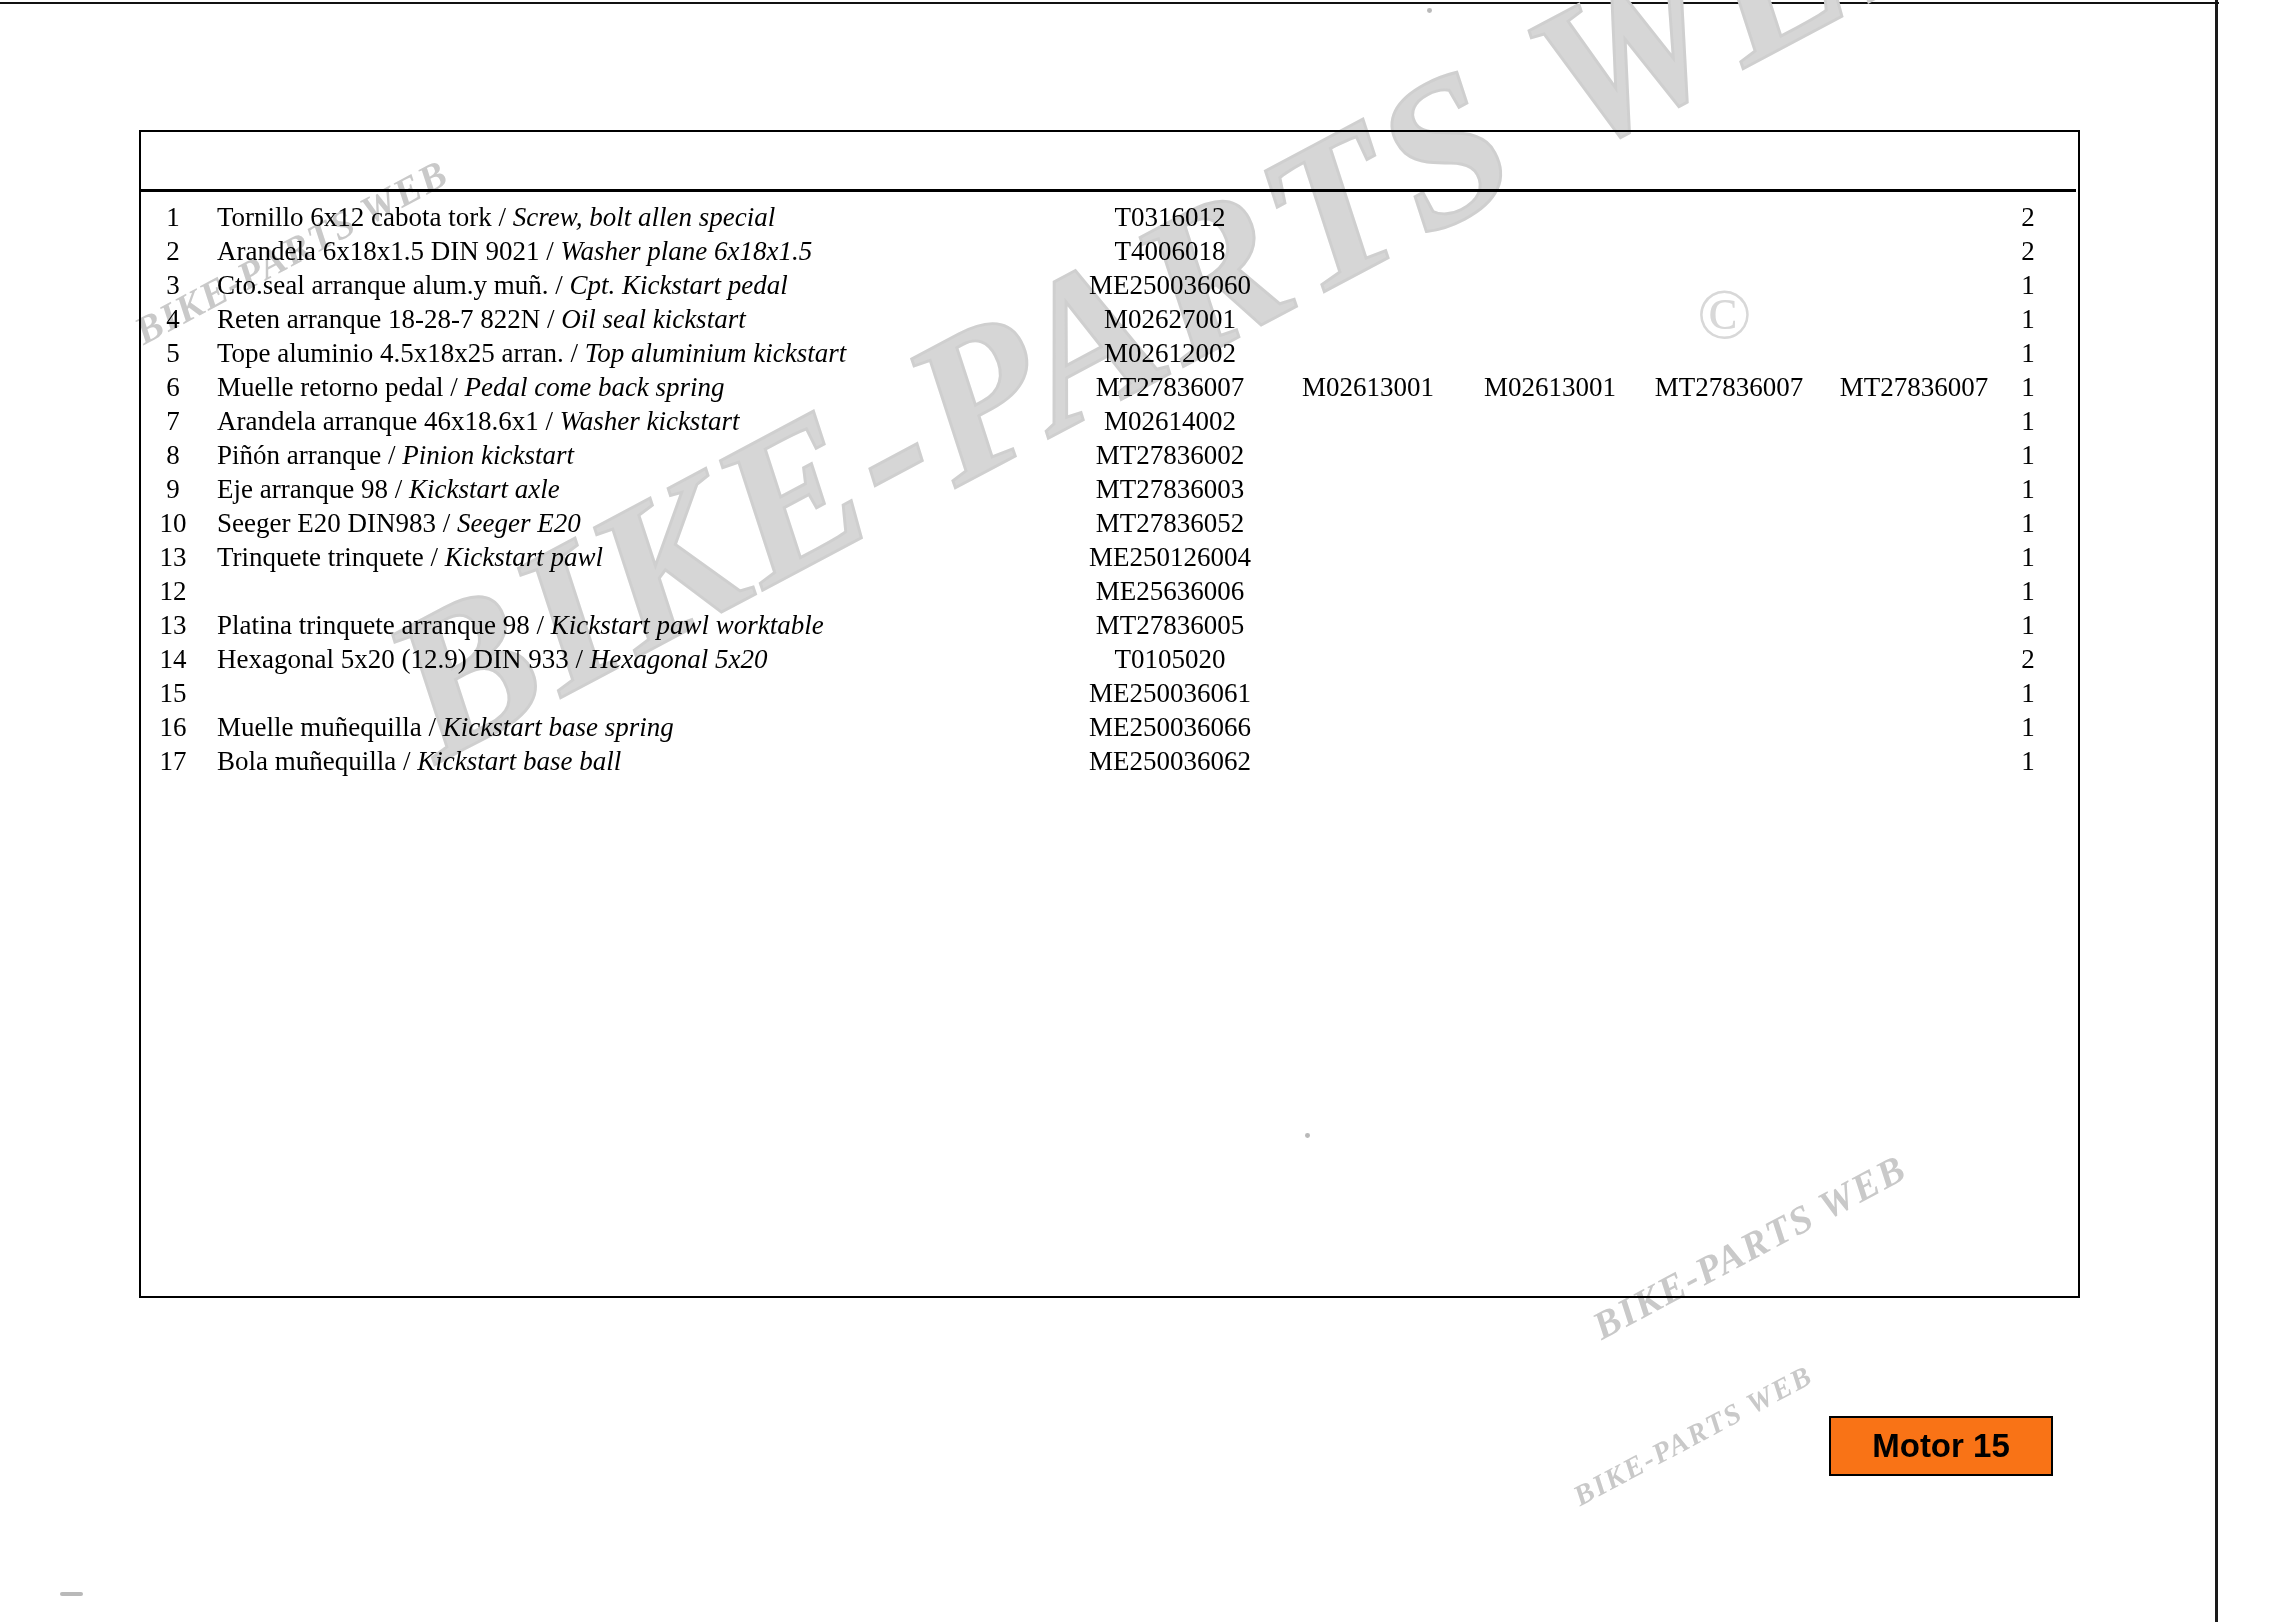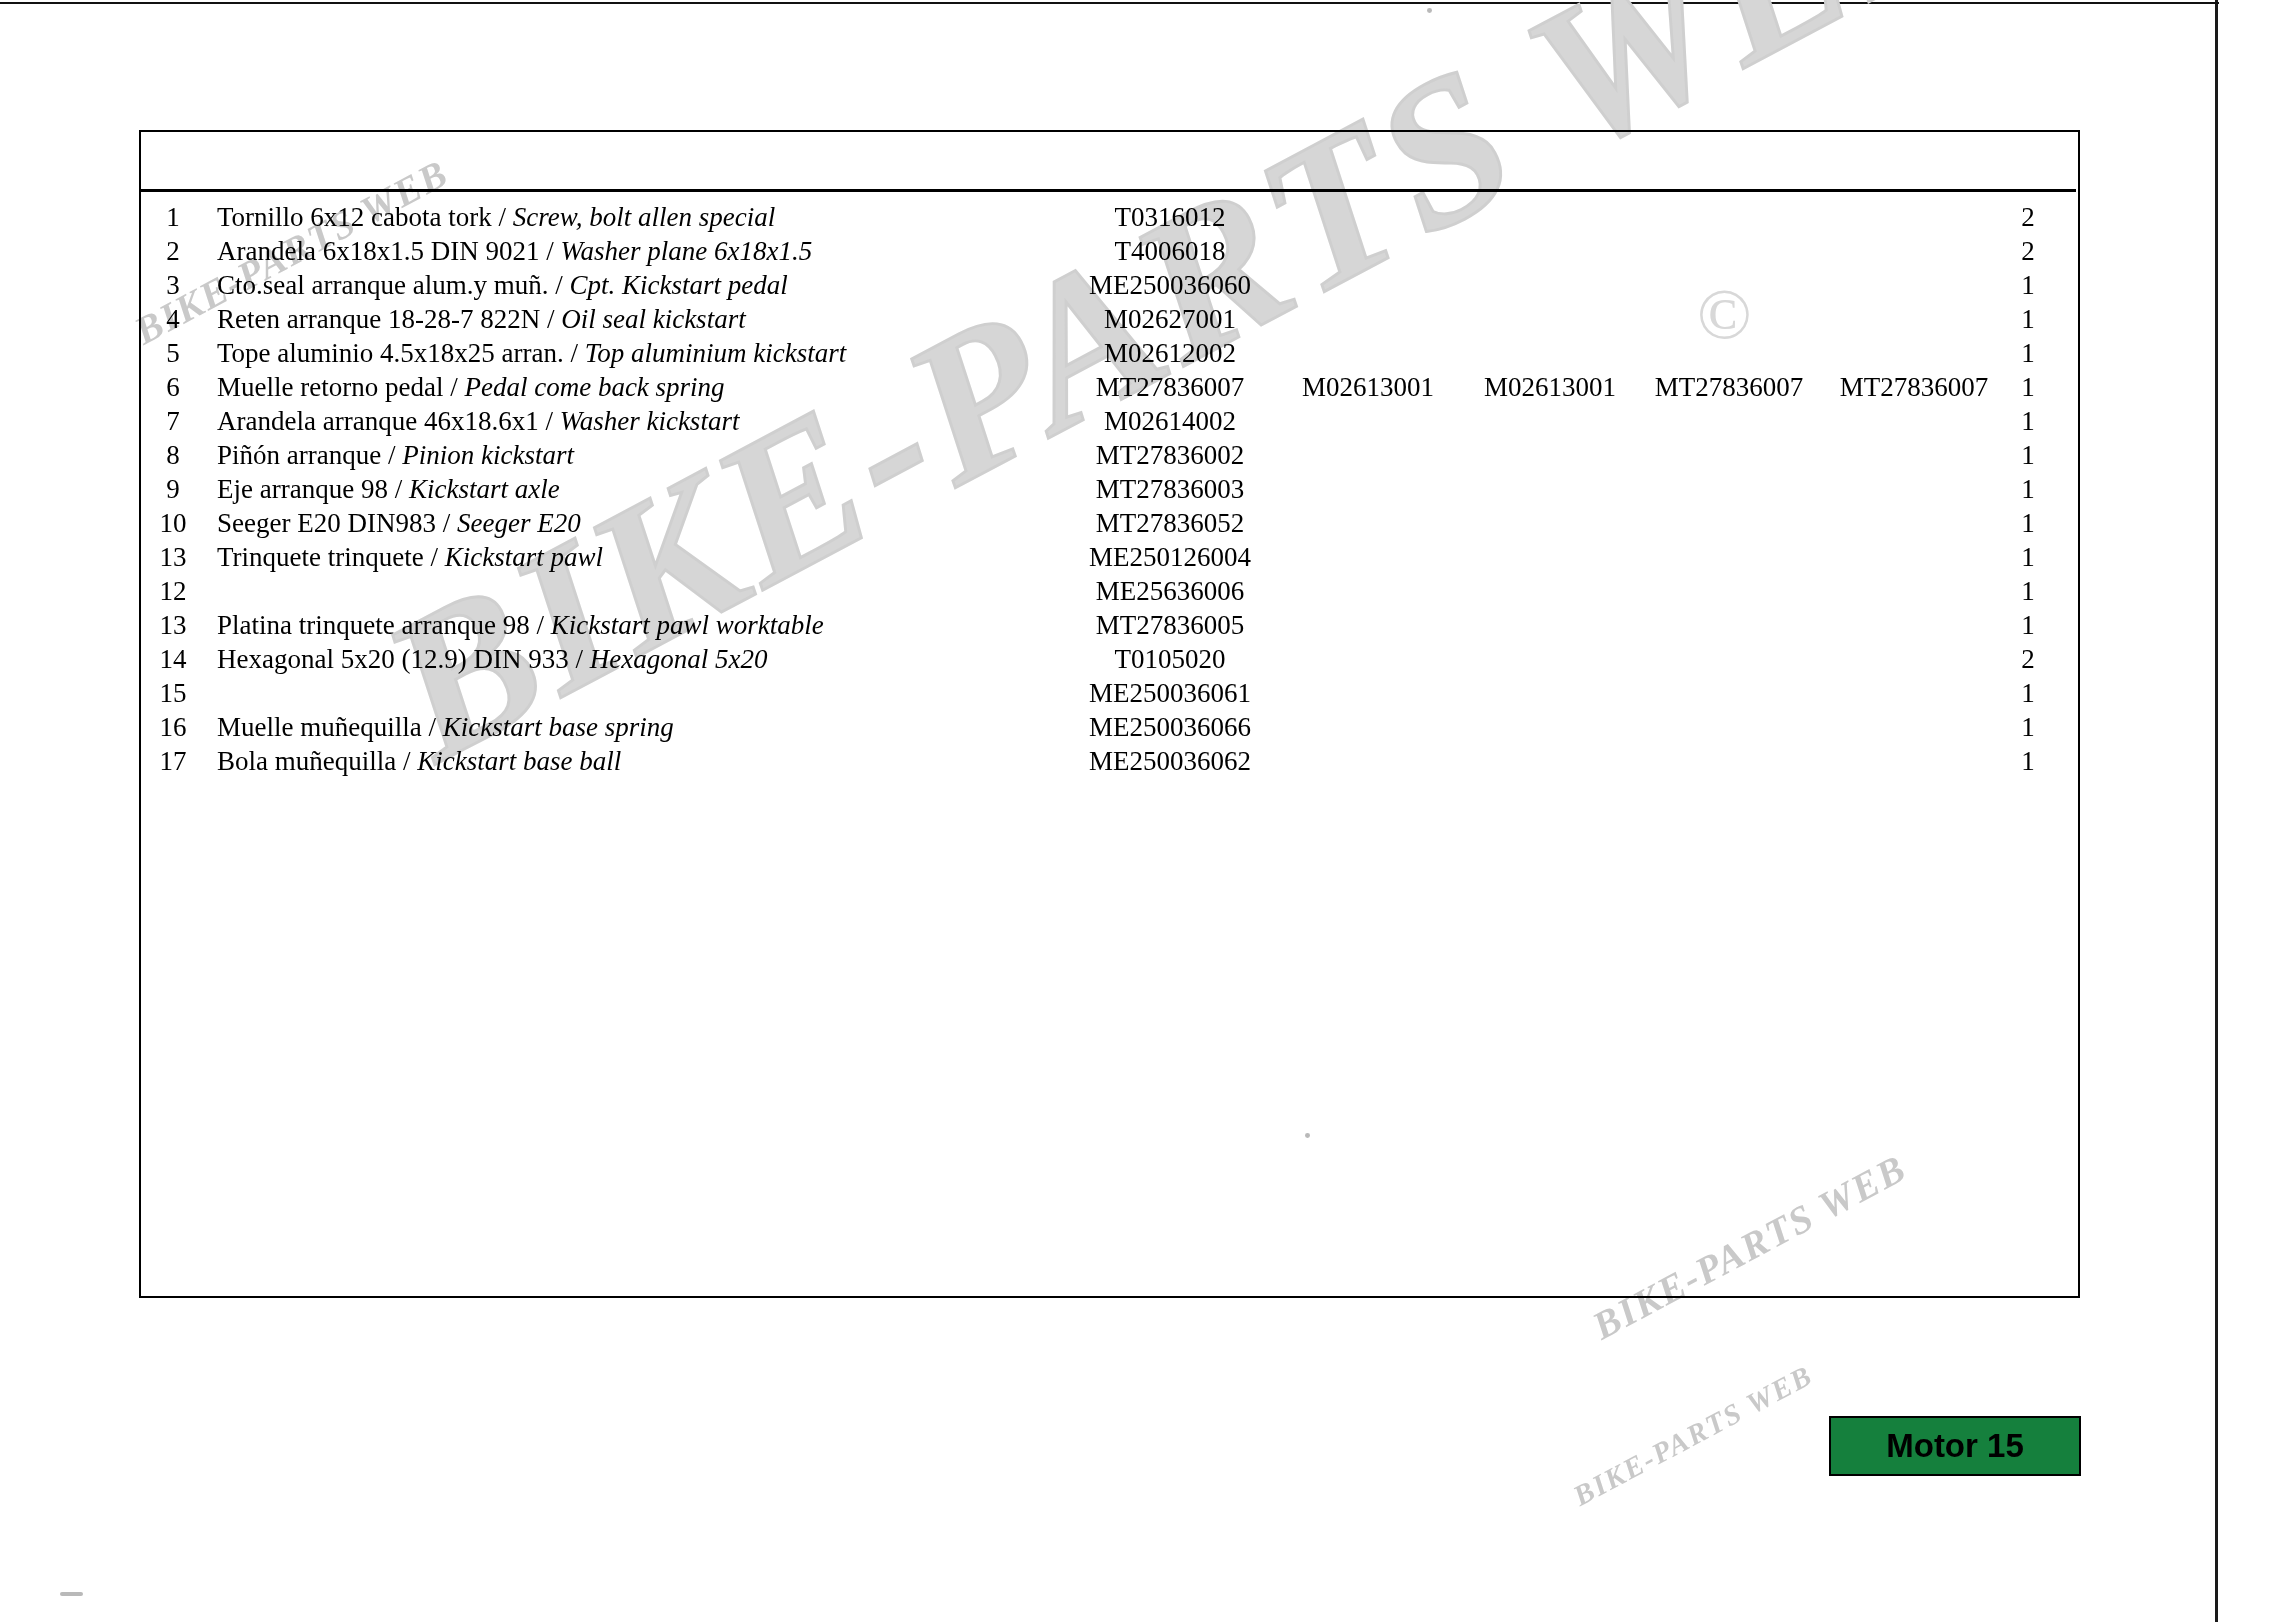--- a/index.html
+++ b/index.html
@@ -190,31 +190,31 @@
     left: 1843px;
     width: 88px;
     text-align: center;
   }
 
   
   .badge {
     position: absolute;
     left: 1829px;
     top: 1416px;
-    width: 252px;
+    width: 224px;
     height: 60px;
     border: 2.9px solid #000000;
     box-sizing: border-box;
     display: flex;
     align-items: center;
     justify-content: center;
     font-weight: bold;
     font-size: 33px;
     font-family: "Liberation Sans", sans-serif;
-    background: #15803d;
+    background: #f97316;
   }
 </style>
 </head>
 <body>
 
 <div class="page-edge-right"></div>
 <div class="page-edge-top"></div>
 <div class="speck" style="left:1427px;top:7.8px;width:4.9px;height:4.9px;"></div>
 <div class="speck" style="left:1305px;top:1133px;width:4.9px;height:4.9px;"></div>
 <div class="speck" style="left:60px;top:1592px;width:23.4px;height:3.9px;border-radius:2px;"></div>

